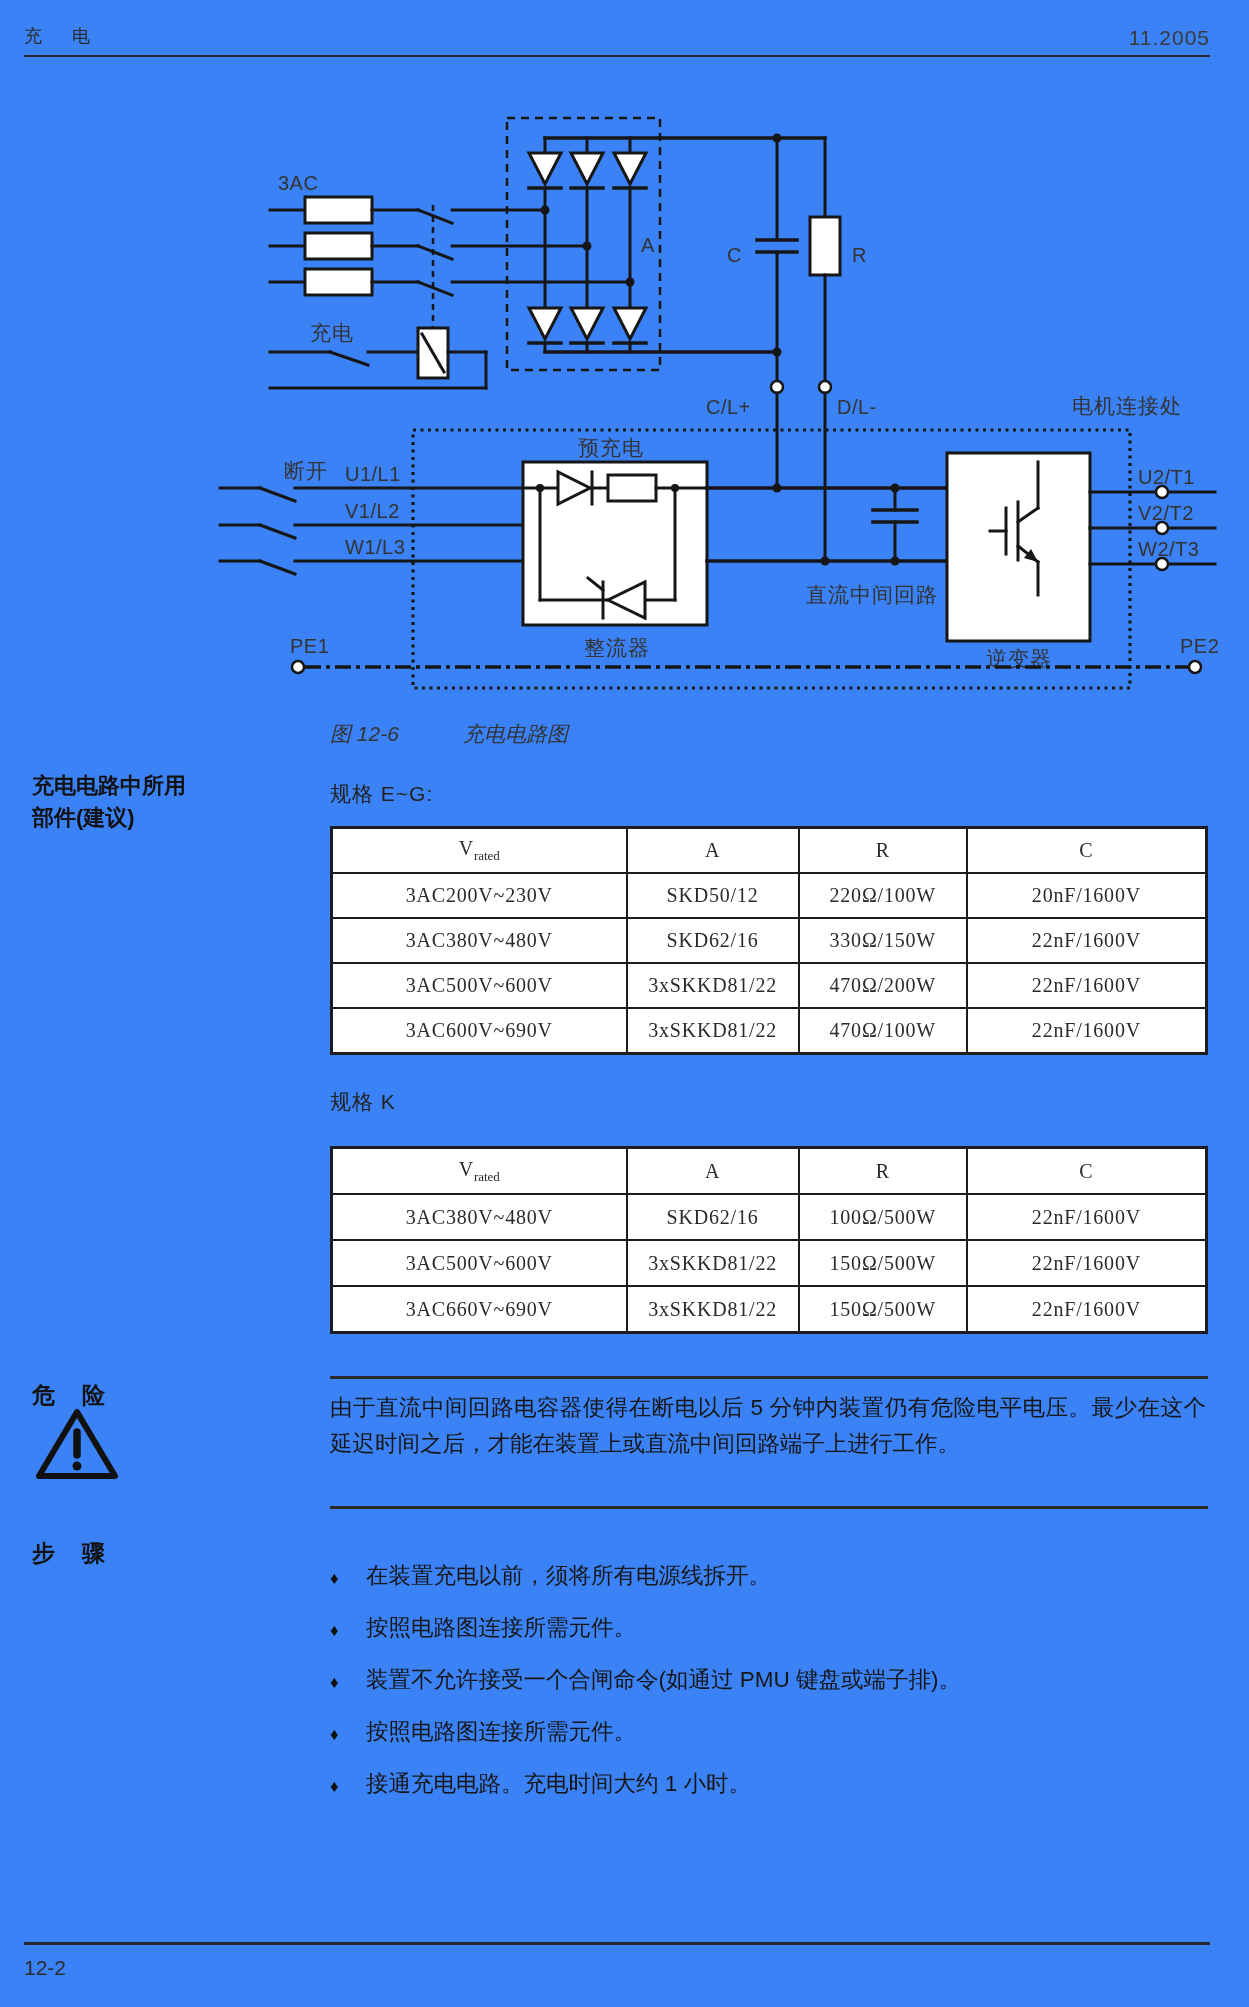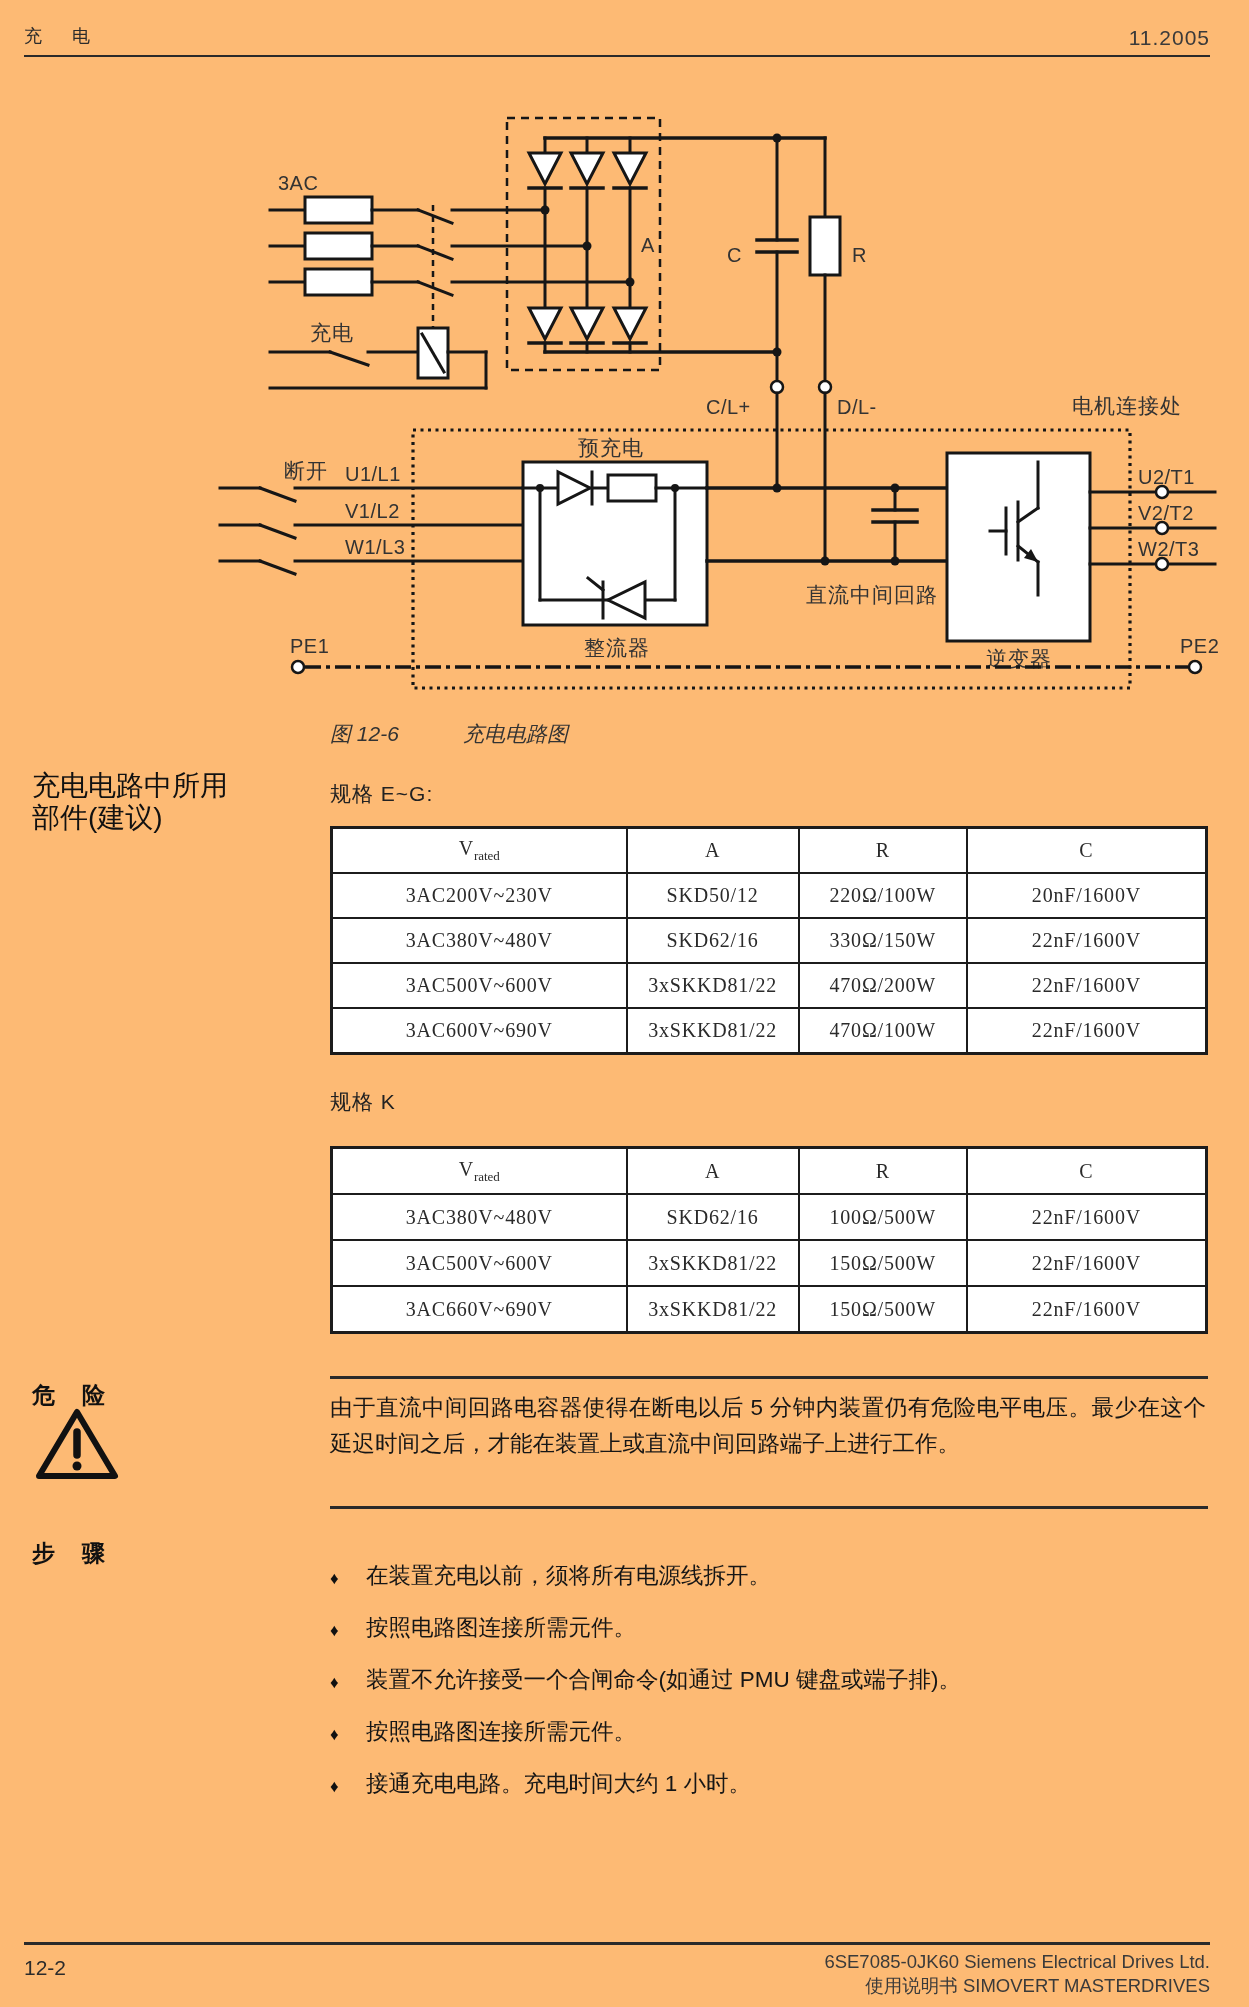--- a/index.html
+++ b/index.html
@@ -1,30 +1,30 @@
 <!DOCTYPE html>
 <html><head>
 <meta charset="utf-8">
 <style>
   html,body{margin:0;padding:0;background:#e8e8e8;}
-  .page{position:relative;width:1249px;height:2007px;background:#fdba74;
+  .page{position:relative;width:1249px;height:2007px;background:#3b82f6;
         font-family:"Liberation Sans",sans-serif;color:#1f1f1f;overflow:hidden;}
   .abs{position:absolute;}
   
   .hdr-left{left:24px;top:24px;font-size:18px;letter-spacing:6px;color:#2b2b2b;}
   .hdr-right{right:39px;top:26px;font-size:21px;color:#3a3a3a;letter-spacing:1px;}
   .rule{position:absolute;background:#2a2a2a;}
   .hdr-rule{left:24px;top:55px;width:1186px;height:2px;}
   .ftr-rule{left:24px;top:1942px;width:1186px;height:3px;}
   .ftr-page{left:24px;top:1956px;font-size:21px;color:#2b2b2b;}
   .ftr-right{right:39px;top:1950px;text-align:right;font-size:18.5px;color:#3a3a3a;line-height:24px;}
   
   .caption{left:330px;top:720px;font-size:21px;font-style:italic;color:#333;}
   .caption .gap{display:inline-block;width:64px;}
-  .side-note{left:32px;top:770px;font-size:28px;font-weight:normal;line-height:32px;color:#111;}
+  .side-note{left:32px;top:770px;font-size:22px;font-weight:bold;line-height:32px;color:#111;}
   .tbl-head{font-size:21px;color:#222;letter-spacing:1px;text-align:right;}
   
   .spec-table{position:absolute;border-collapse:collapse;table-layout:fixed;width:878px;
               border:3px solid #1c1c1c;background:#fff;font-family:Liberation Serif, serif;}
   .spec-table td{border:2px solid #1c1c1c;text-align:center;vertical-align:middle;
                  font-size:20px;color:#2a2a2a;letter-spacing:0.8px;padding:0;}
   .t1 td{height:43px;} .t2 td{height:44px;}
   .spec-table sub{font-size:13px;letter-spacing:0;}
   
   .danger-label{left:32px;top:1380px;font-size:23px;font-weight:bold;color:#111;letter-spacing:2px;}
@@ -366,18 +366,14 @@
         <span>按照电路图连接所需元件。</span>
       </div>
     <div class="step">
         <span class="bullet">♦</span>
         <span>接通充电电路。充电时间大约 1 小时。</span>
       </div>
   </div>
 
   <div class="rule ftr-rule"></div>
   <div class="abs ftr-page">12-2</div>
-  <div class="abs ftr-right">
-    <div>6SE7085-0JK60 Siemens Electrical Drives Ltd.</div>
-    <div>使用说明书 SIMOVERT MASTERDRIVES</div>
-  </div>
 
 </div>
 
 </body></html>

